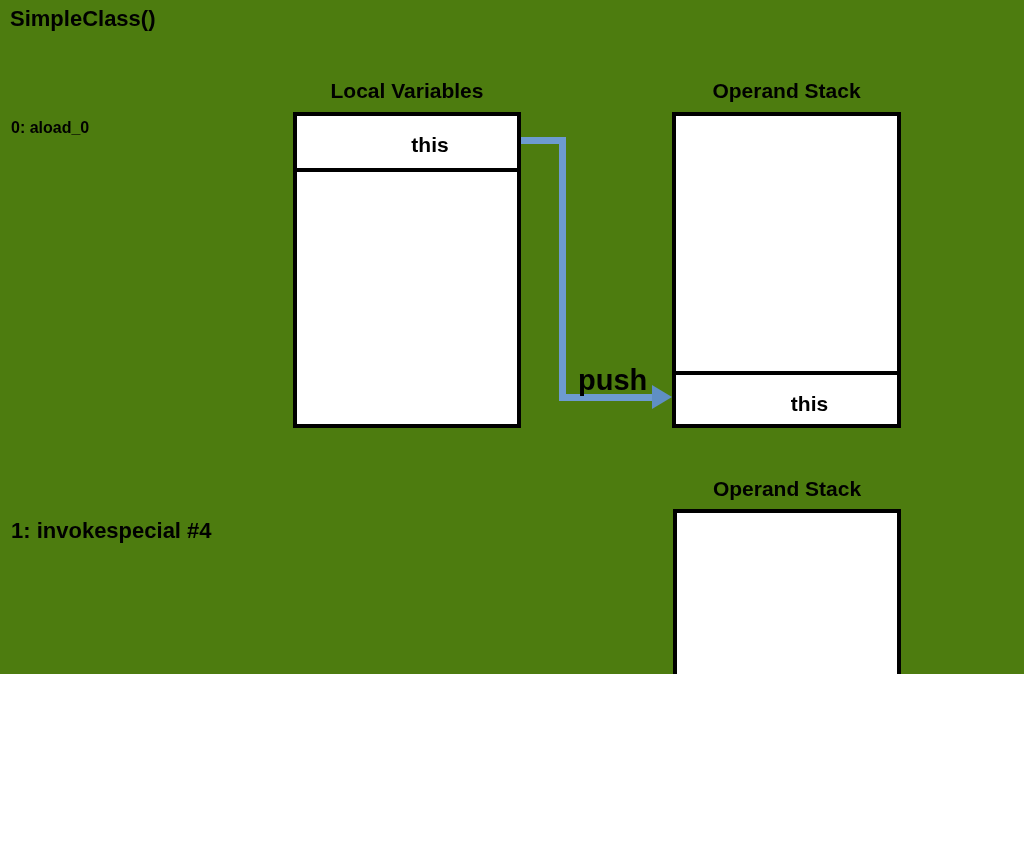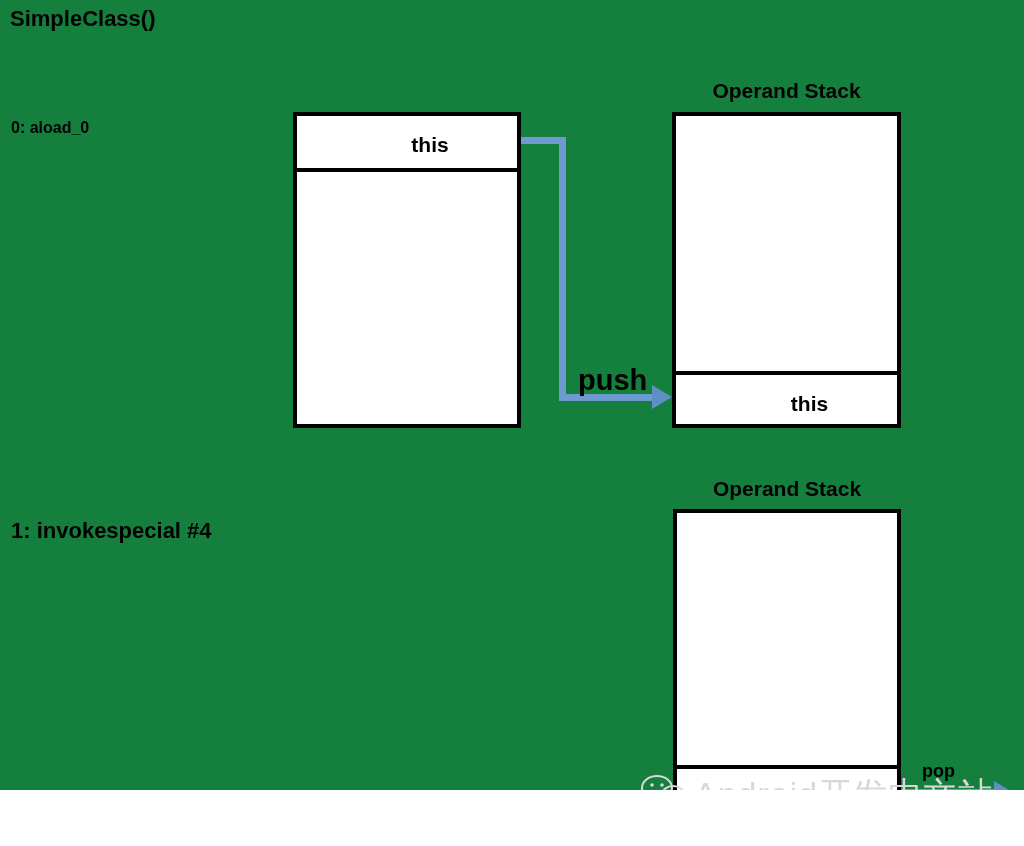--- a/index.html
+++ b/index.html
@@ -6,22 +6,22 @@
     margin: 0;
     padding: 0;
     background: #ffffff;
   }
   body {
     font-family: "Liberation Sans", sans-serif;
   }
   #canvas {
     position: relative;
     width: 1024px;
-    height: 790px;
-    background: #15803d;
+    height: 674px;
+    background: #4d7c0f;
     overflow: hidden;
   }
 
   
   .label {
     position: absolute;
     font-weight: bold;
     color: #000000;
     white-space: nowrap;
     line-height: 1;
@@ -116,20 +116,21 @@
 <body>
 
 <div id="canvas">
 
   <div class="label" id="title-simpleclass">SimpleClass()</div>
 
   <div class="label" id="instr-0">0: aload_0</div>
 
   <div class="label" id="instr-1">1: invokespecial #4</div>
 
+  <div class="box-caption" style="left:293px; top:80px; width:228px;">Local Variables</div>
 
   <div class="frame-box" style="left:293px; top:112px; width:228px; height:316px;">
     <div class="cell-divider" style="top:52px;"></div>
     <div class="cell-text" style="top:18px;">this</div>
     <div class="cell-text" style="top:160px;"></div>
   </div>
 
   <div class="box-caption" style="left:672px; top:80px; width:229px;">Operand Stack</div>
 
   <div class="frame-box" style="left:672px; top:112px; width:229px; height:316px;">

